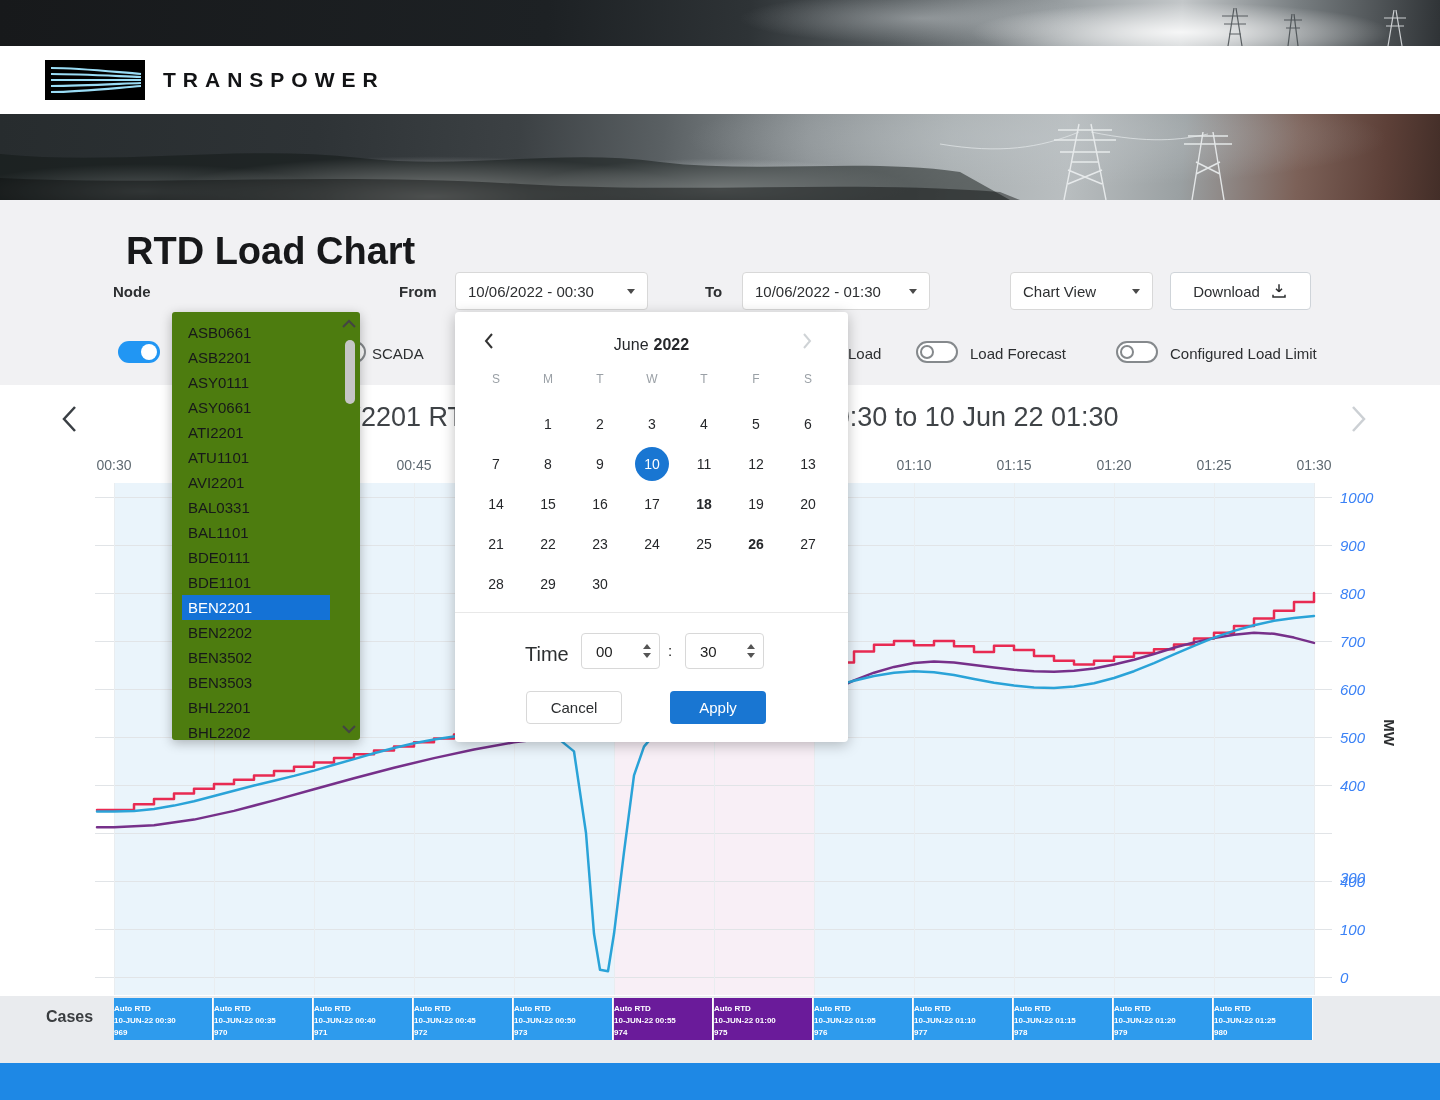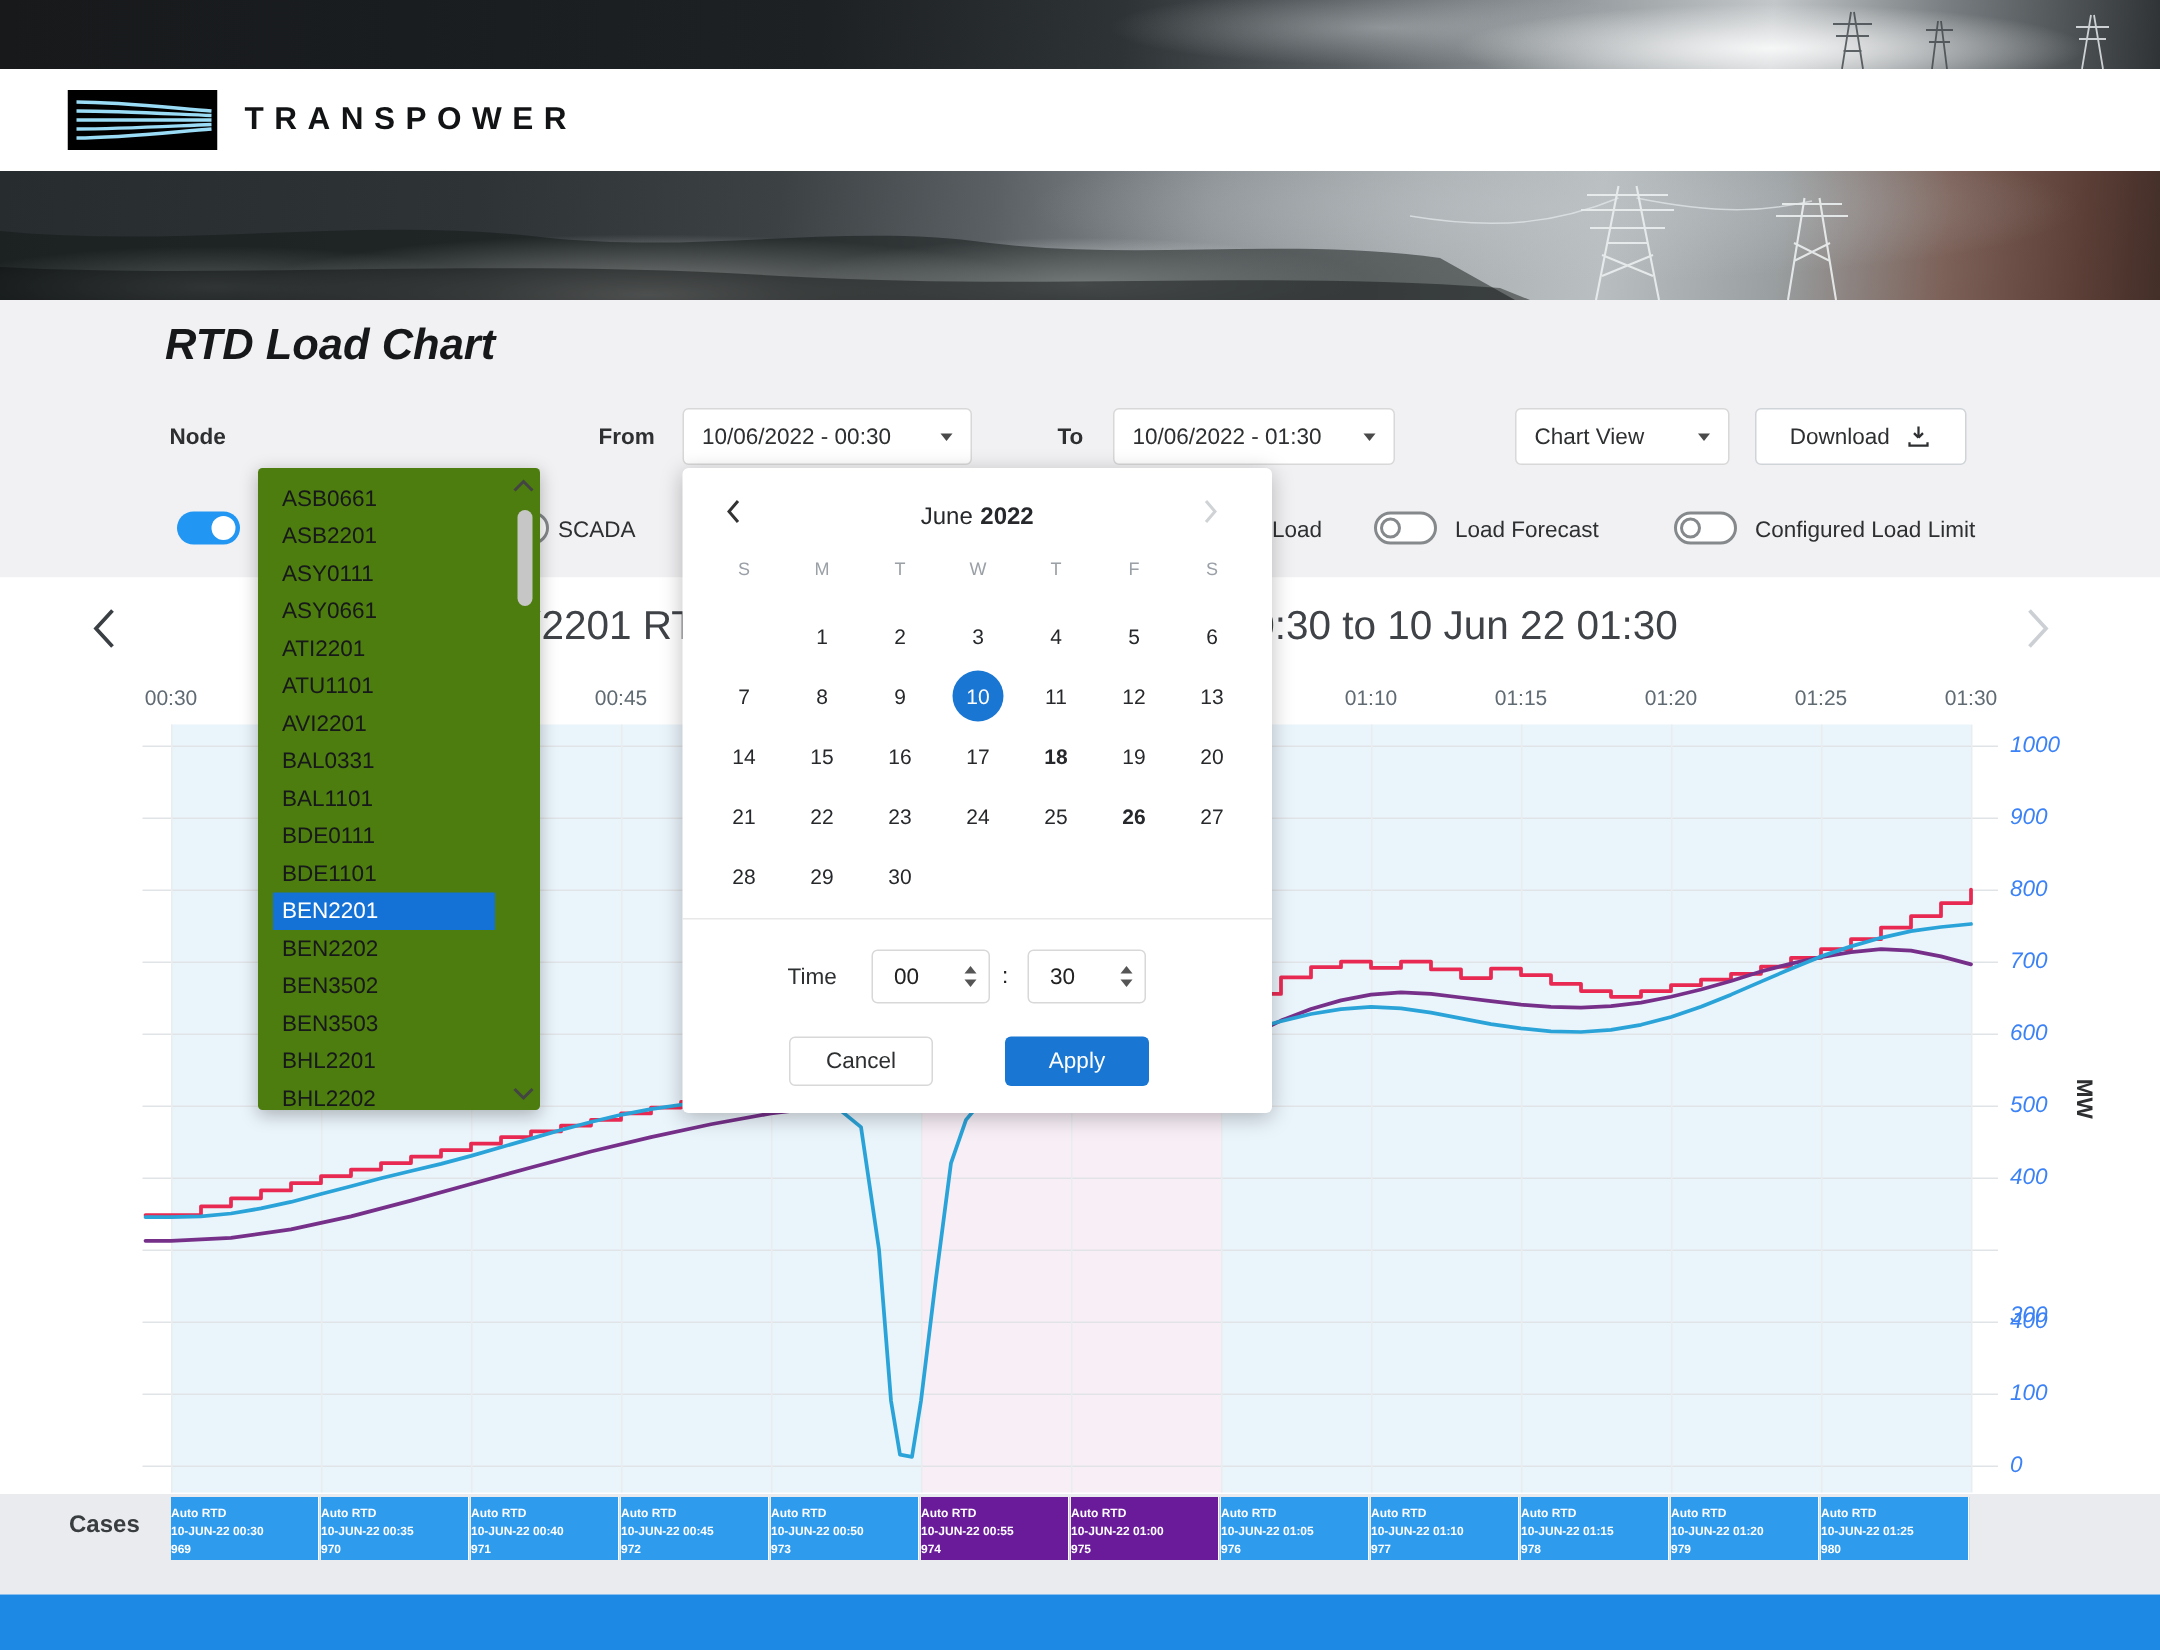--- a/index.html
+++ b/index.html
@@ -20,21 +20,21 @@
       radial-gradient(ellipse 500px 70px at 72% 28%, rgba(190,196,199,.5), transparent 70%),
       linear-gradient(94deg,#272c2e 0%,#2e3336 22%,#3c4144 36%,#5a6063 46%,#8b9194 56%,#aab0b2 66%,#b9bec0 74%,#9aa0a2 82%,#7c6158 90%,#5d4038 96%,#432e28 100%);}
   .hero-svg{position:absolute;top:0;left:0;}
 
   
   .navbar{position:absolute;top:46px;left:0;width:1440px;height:68px;background:#fff;display:flex;align-items:center;padding-left:45px;box-sizing:border-box;}
   .brand{font-size:21px;font-weight:700;letter-spacing:7px;color:#121315;margin-left:18px;}
 
   
   .band{position:absolute;top:200px;left:0;width:1440px;height:185px;background:#f1f1f3;}
-  #page-title{position:absolute;top:214px;left:110px;margin:0;font-size:29px;font-weight:700;color:#17181a;font-style:italic;}
+  #page-title{position:absolute;top:214px;left:110px;margin:16px;font-size:38px;font-weight:700;color:#17181a;}
 
   .lbl{position:absolute;top:283px;font-size:15px;font-weight:700;color:#2d2f31;}
   .select{position:absolute;top:272px;height:38px;background:#fff;border:1px solid #d8d8d8;border-radius:4px;display:flex;align-items:center;justify-content:space-between;padding:0 12px;font-size:15px;color:#2d2f31;box-sizing:border-box;cursor:pointer;z-index:6;}
   .caret{width:0;height:0;border-left:4.5px solid transparent;border-right:4.5px solid transparent;border-top:5px solid #4a4a4a;margin-left:8px;}
   .btn{position:absolute;top:272px;height:38px;background:#fff;border:1px solid #cfd4d9;border-radius:4px;display:flex;align-items:center;justify-content:center;gap:10px;font-size:15px;color:#2d2f31;box-sizing:border-box;cursor:pointer;}
 
   .toggle{position:absolute;top:341px;width:42px;height:22px;border-radius:11px;box-sizing:border-box;cursor:pointer;}
   .toggle.on{background:#2196f3;}
   .toggle.on .knob{position:absolute;right:3px;top:3px;width:16px;height:16px;border-radius:50%;background:#fff;}
   .toggle.off{background:#fff;border:2px solid #85898c;}
@@ -75,21 +75,21 @@
   #cal-monthyear{position:absolute;top:24px;left:0;width:100%;text-align:center;font-size:16px;color:#26282b;}
   #cal-monthyear .yr{font-weight:700;margin-left:5px;}
   #cal-dayhead{position:absolute;top:60px;left:15px;width:364px;display:flex;}
   .cal-dh{width:52px;text-align:center;font-size:12px;color:#9aa0a6;}
   #cal-grid{position:absolute;top:92px;left:15px;width:364px;display:flex;flex-wrap:wrap;}
   .cal-cell{width:52px;height:40px;display:flex;align-items:center;justify-content:center;font-size:14px;color:#26282b;}
   .cal-num{display:flex;align-items:center;justify-content:center;width:34px;height:34px;border-radius:50%;}
   .cal-selected{background:#1976d2;color:#fff;}
   .cal-bold{font-weight:700;}
   .cal-divider{position:absolute;top:300px;left:0;width:100%;height:1px;background:#e8e8e8;}
-  #cal-time-label{position:absolute;top:331px;left:70px;font-size:15px;color:#2d2f31;}
+  #cal-time-label{position:absolute;top:331px;left:70px;font-size:20px;color:#2d2f31;}
   .spin{position:absolute;top:321px;height:36px;width:79px;border:1px solid #d8d8d8;border-radius:4px;display:flex;align-items:center;box-sizing:border-box;padding-left:14px;font-size:15px;color:#222;}
   #spin-h{left:126px;} #spin-m{left:230px;}
   #spin-colon{position:absolute;top:330px;left:213px;font-size:15px;color:#222;}
   .spin-arrows{position:absolute;right:8px;top:0;height:100%;display:flex;flex-direction:column;justify-content:center;gap:4px;}
   .arr-up{width:0;height:0;border-left:4px solid transparent;border-right:4px solid transparent;border-bottom:5px solid #555;cursor:pointer;}
   .arr-down{width:0;height:0;border-left:4px solid transparent;border-right:4px solid transparent;border-top:5px solid #555;cursor:pointer;}
   .cal-btn{position:absolute;top:379px;height:33px;width:96px;border-radius:4px;font-size:15px;display:flex;align-items:center;justify-content:center;cursor:pointer;box-sizing:border-box;}
   #btn-cancel{left:71px;background:#fff;border:1px solid #d8d8d8;color:#2d2f31;}
   #btn-apply{left:215px;color:#fff;font-weight:500;}
 </style>

